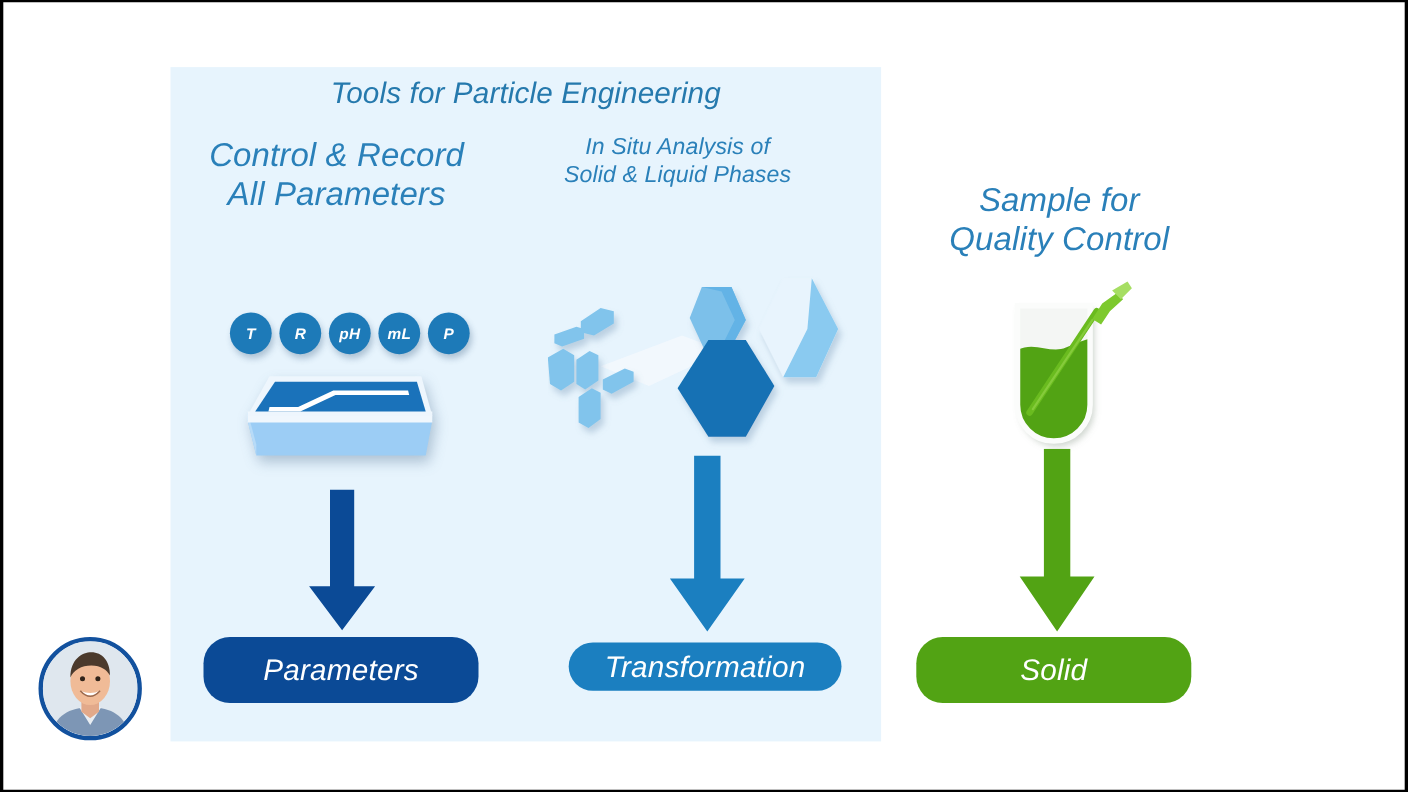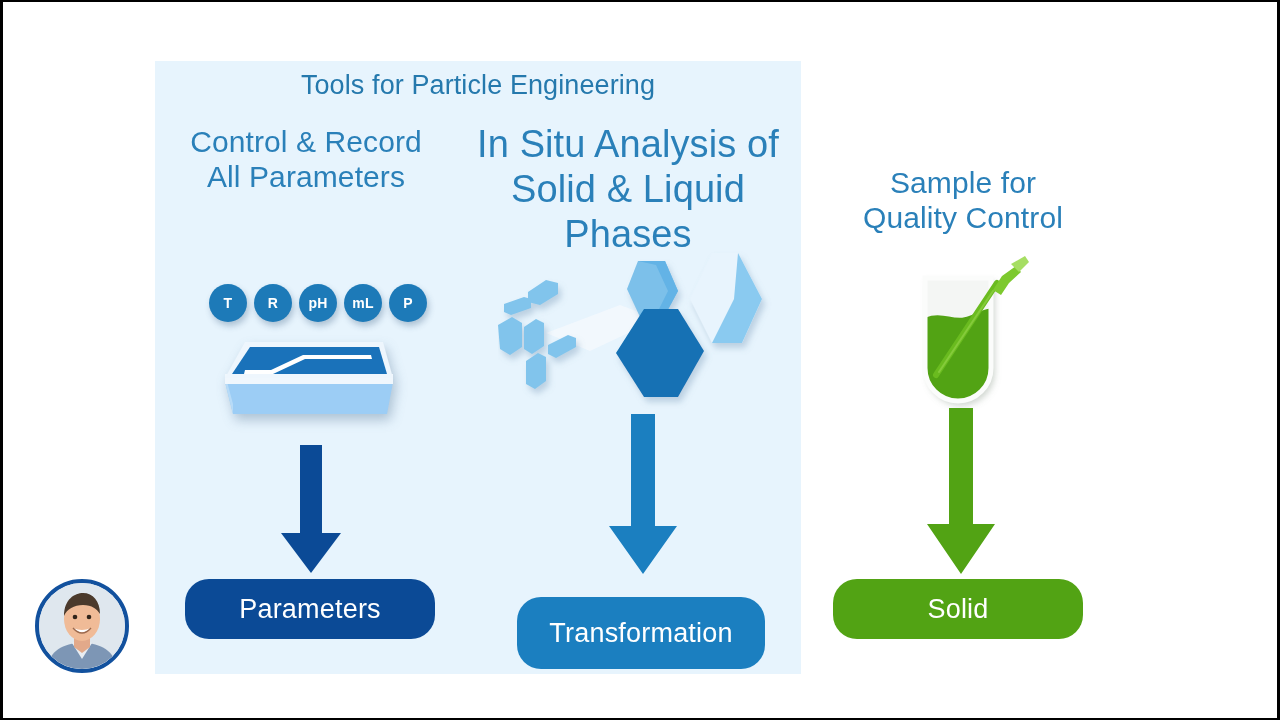--- a/index.html
+++ b/index.html
@@ -16,20 +16,21 @@
     position: relative;
     width: 1280px;
     height: 720px;
     background: #ffffff;
     box-sizing: border-box;
     border-left: 3px solid #000000;
     border-right: 3px solid #000000;
     border-top: 2px solid #000000;
     border-bottom: 2px solid #000000;
     overflow: hidden;
+    font-style: italic;
   }
 
   
   #panel {
     position: absolute;
     left: 152px;
     top: 59px;
     width: 646px;
     height: 613px;
     background: #e7f4fd;
@@ -56,24 +57,24 @@
 
   #col1-title {
     left: 160px;
     top: 122px;
     width: 286px;
     font-size: 30px;
     text-align: center;
   }
 
   #col2-title {
-    left: 460px;
+    left: 448px;
     top: 120px;
     width: 330px;
-    font-size: 38px;
+    font-size: 21px;
   }
 
   #col3-title {
     left: 820px;
     top: 115px;
     width: 280px;
     font-size: 30px;
     margin-top: 48px;
   }
 
@@ -149,23 +150,23 @@
   }
   #box-parameters {
     left: 182px;
     top: 577px;
     width: 250px;
     height: 60px;
     background: #0b4a96;
   }
   #box-transformation {
     left: 514px;
-    top: 595px;
+    top: 582px;
     width: 248px;
-    height: 72px;
+    height: 44px;
     background: #1b7fc0;
   }
   #box-result {
     left: 830px;
     top: 577px;
     width: 250px;
     height: 60px;
     background: #52a314;
   }
 

